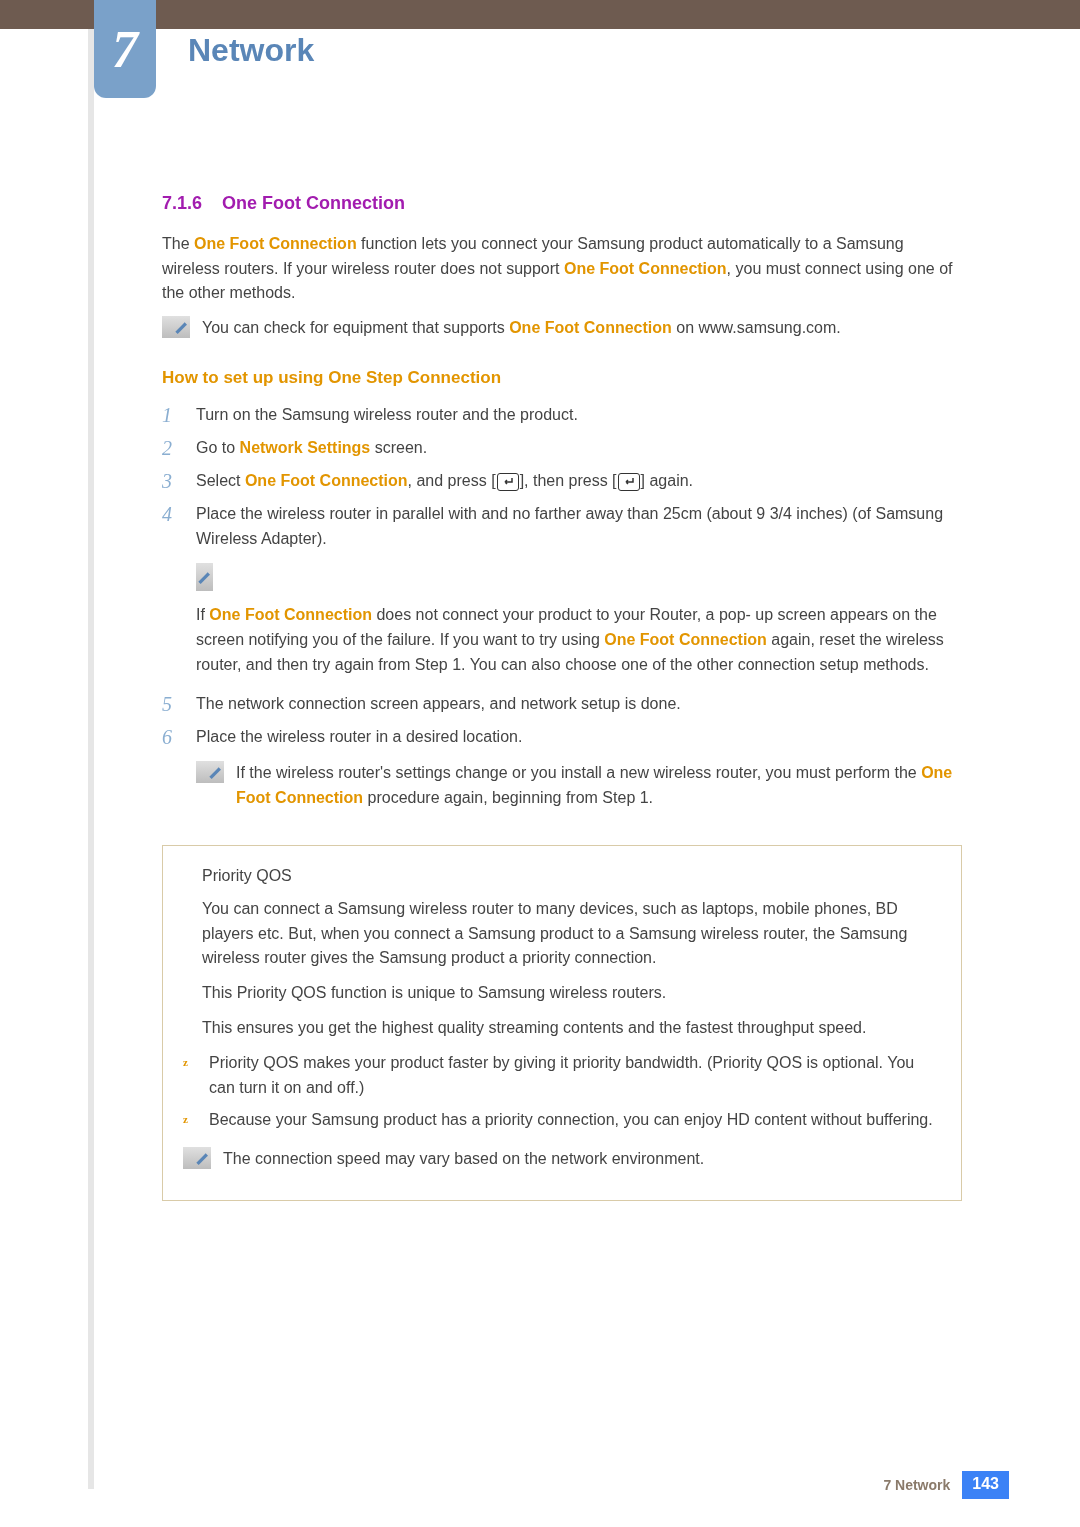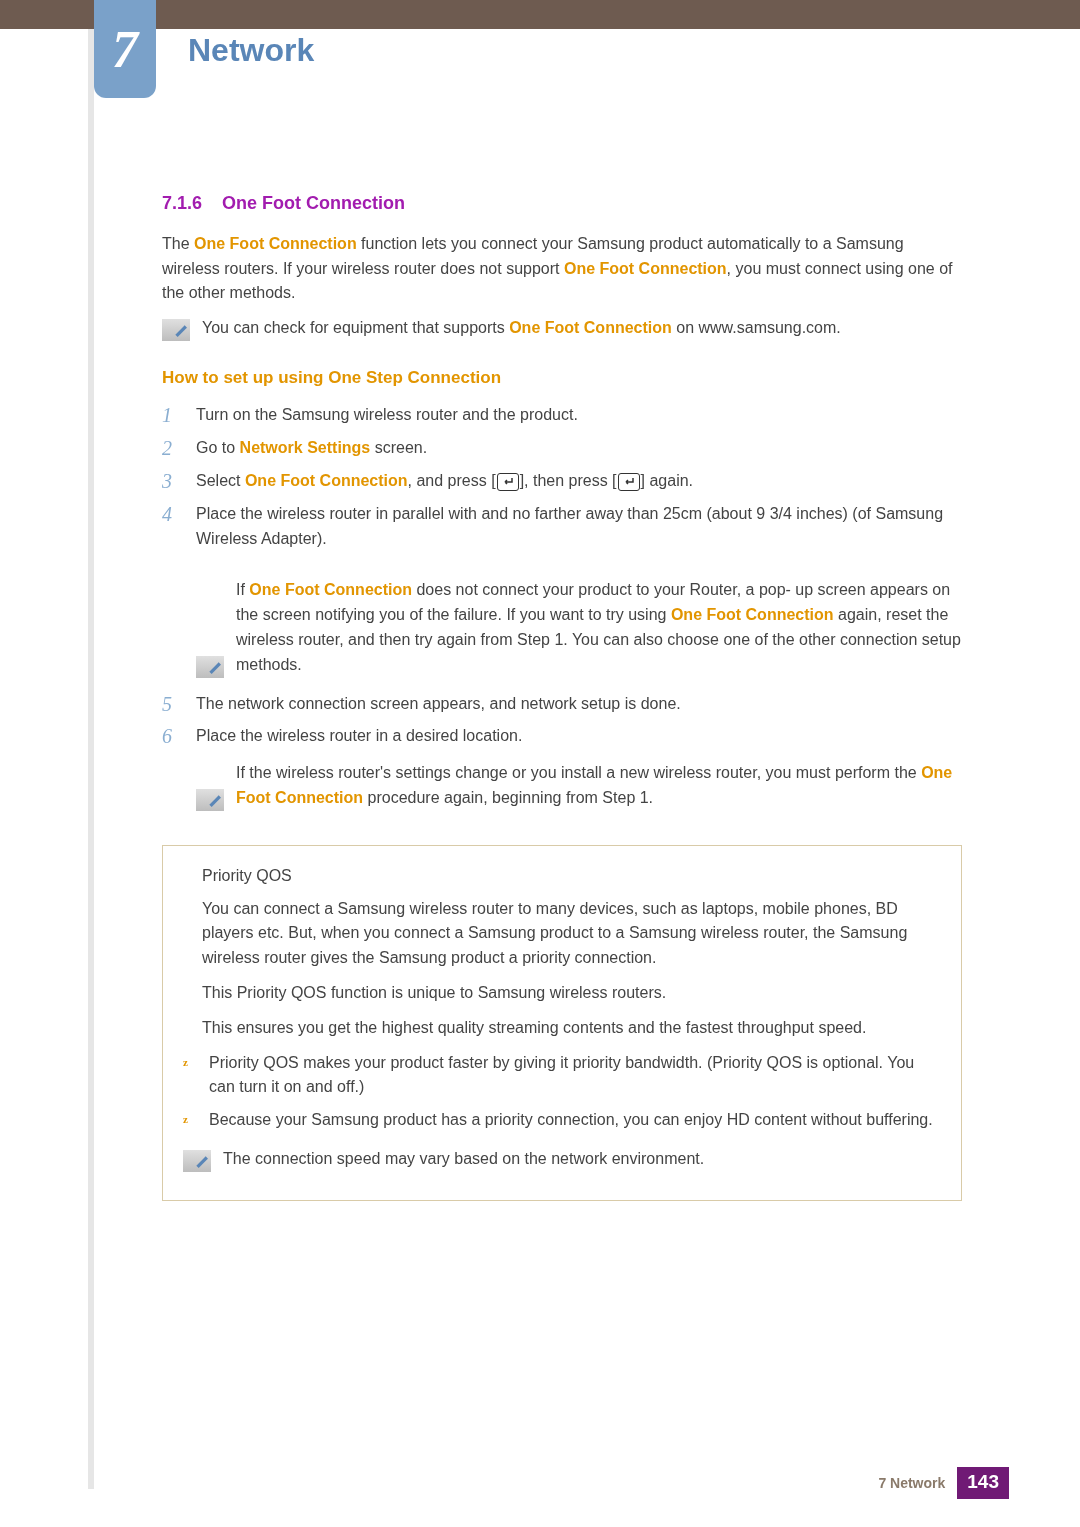--- a/index.html
+++ b/index.html
@@ -8,39 +8,39 @@
   .topbar { height: 29px; background: #6e5b50; }
   .side-strip { position: absolute; left: 88px; top: 29px; width: 6px; height: 1460px; background: #e6e6e6; }
   .chapter-badge { position: absolute; left: 94px; top: 0; width: 62px; height: 98px; background: #7aa1c9; border-bottom-left-radius: 12px; border-bottom-right-radius: 12px; display: flex; align-items: center; justify-content: center; }
   .chapter-badge span { font-family: Georgia, 'Times New Roman', serif; font-style: italic; font-size: 52px; color: #fff; font-weight: 600; }
   .chapter-title { position: absolute; left: 188px; top: 32px; font-size: 32px; font-weight: 600; color: #5a86b7; }
   .content { position: absolute; left: 162px; top: 190px; width: 800px; font-size: 16px; color: #444; line-height: 1.55; }
   .section-heading { color: #a21caf; font-weight: 600; font-size: 18px; margin-bottom: 14px; }
   .subheading { color: #e29500; font-weight: 600; font-size: 17px; margin-top: 24px; margin-bottom: 12px; }
   .intro p { margin-bottom: 8px; }
   .hl { color: #e29500; font-weight: 600; }
-  .note-row { display: flex; align-items: flex-end; gap: 12px; margin-top: 10px; margin-bottom: 6px; }
+  .note-row { display: flex; align-items: flex-start; gap: 12px; margin-top: 10px; margin-bottom: 6px; }
   .note-row.inner { margin-left: 30px; margin-top: 8px; }
   .note-icon { flex: 0 0 28px; height: 22px; background: linear-gradient(180deg,#e0e0e0,#bdbdbd); display: flex; align-items: center; justify-content: flex-end; padding-right: 3px; }
   .note-icon svg { display: block; }
   .steps { margin-top: 10px; }
   .step { display: flex; gap: 14px; margin-bottom: 8px; }
   .step-num { flex: 0 0 20px; font-family: Georgia, 'Times New Roman', serif; font-style: italic; font-size: 20px; color: #8aaed1; line-height: 1.2; }
   .step-body { flex: 1; line-height: 1.55; }
   .enter-icon { display: inline-flex; vertical-align: middle; border: 1.5px solid #333; border-radius: 3px; width: 22px; height: 18px; align-items: center; justify-content: center; margin: 0 1px; }
   .enter-icon svg { display: block; }
   .qos-box { border: 1px solid #d9cba8; padding: 18px 20px 22px 20px; margin-top: 28px; }
   .qos-box .qtitle { margin-bottom: 8px; }
   .qos-box p { margin-bottom: 10px; margin-left: 19px; }
   .qos-list { list-style: none; margin-top: 6px; }
   .qos-list li { display: flex; gap: 14px; margin-bottom: 8px; }
   .qos-bullet { flex: 0 0 12px; font-family: Georgia, serif; color: #e29500; font-size: 11px; font-weight: bold; line-height: 22px; }
   .footer { position: absolute; bottom: 28px; right: 71px; display: flex; align-items: center; gap: 12px; }
   .footer-label { color: #8a7a6a; font-size: 14px; font-weight: 600; }
-  .footer-page { background: #701a75; color: #fff; font-size: 19px; font-weight: 600; padding: 4px 10px 6px 10px; }
+  .footer-page { background: #3b82f6; color: #fff; font-size: 16px; font-weight: 600; padding: 4px 10px 6px 10px; }
 </style>
 </head>
 <body>
 
 <div class="page">
   <div class="topbar"></div>
   <div class="side-strip"></div>
 
   <div class="chapter-badge">
     <span>7</span>
@@ -100,21 +100,21 @@
                 <path d="M10 1 V5 H3 M3 5 L5 3 M3 5 L5 7" stroke="#333" stroke-width="1.5" fill="none"></path>
               </svg>
             </span><span>] again.</span>
         </div>
       </div>
 
       <div class="step">
         <div class="step-num">4</div>
         <div class="step-body">
           <div>Place the wireless router in parallel with and no farther away than 25cm (about 9 3/4 inches) (of Samsung Wireless Adapter).</div>
-          <div class="note-row inner" style="margin-left:0;margin-top:27px;">
+          <div class="note-row inner" style="margin-left:0;margin-top:12px;flex-direction:column;">
             <div class="note-icon">
               <svg width="14" height="14" viewBox="0 0 24 24">
                   <path d="M4 20 L18 6 L22 10 L8 24 Z M18 6 L20 4 L24 8 L22 10 Z" fill="#5a86b7"></path>
                 </svg>
             </div>
             <div>
               <span>If </span><span class="hl">One Foot Connection</span><span> does not connect your product to your Router, a pop- up screen appears on the screen notifying you of the failure. If you want to try using </span><span class="hl">One Foot Connection</span><span> again, reset the wireless router, and then try again from Step 1. You can also choose one of the other connection setup methods.</span>
             </div>
           </div>
         </div>

